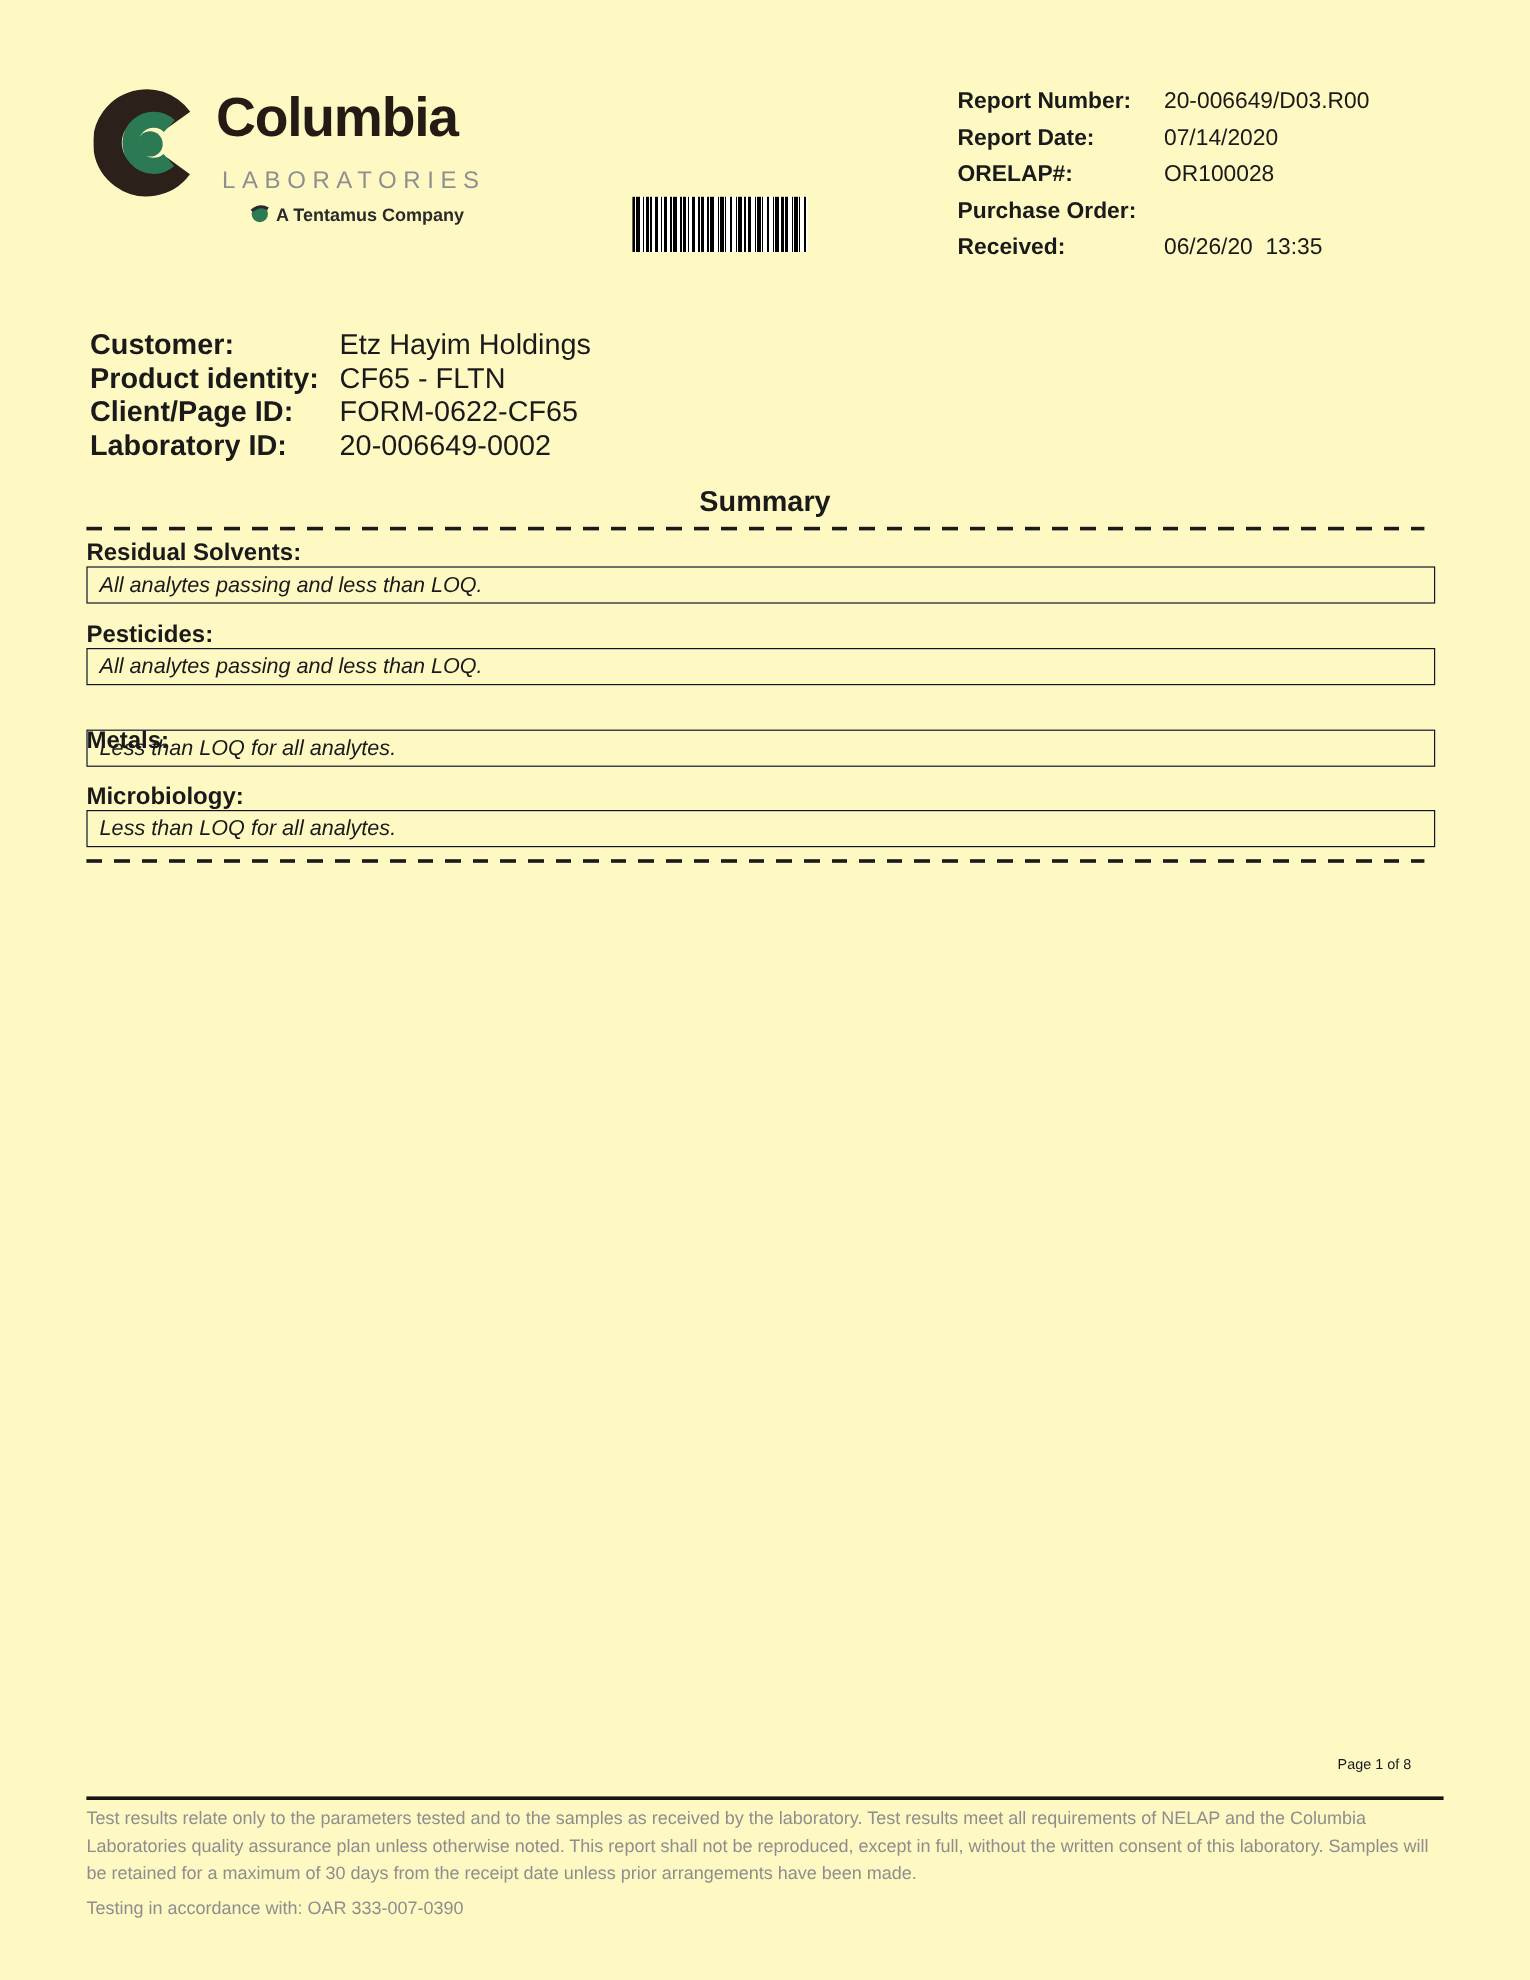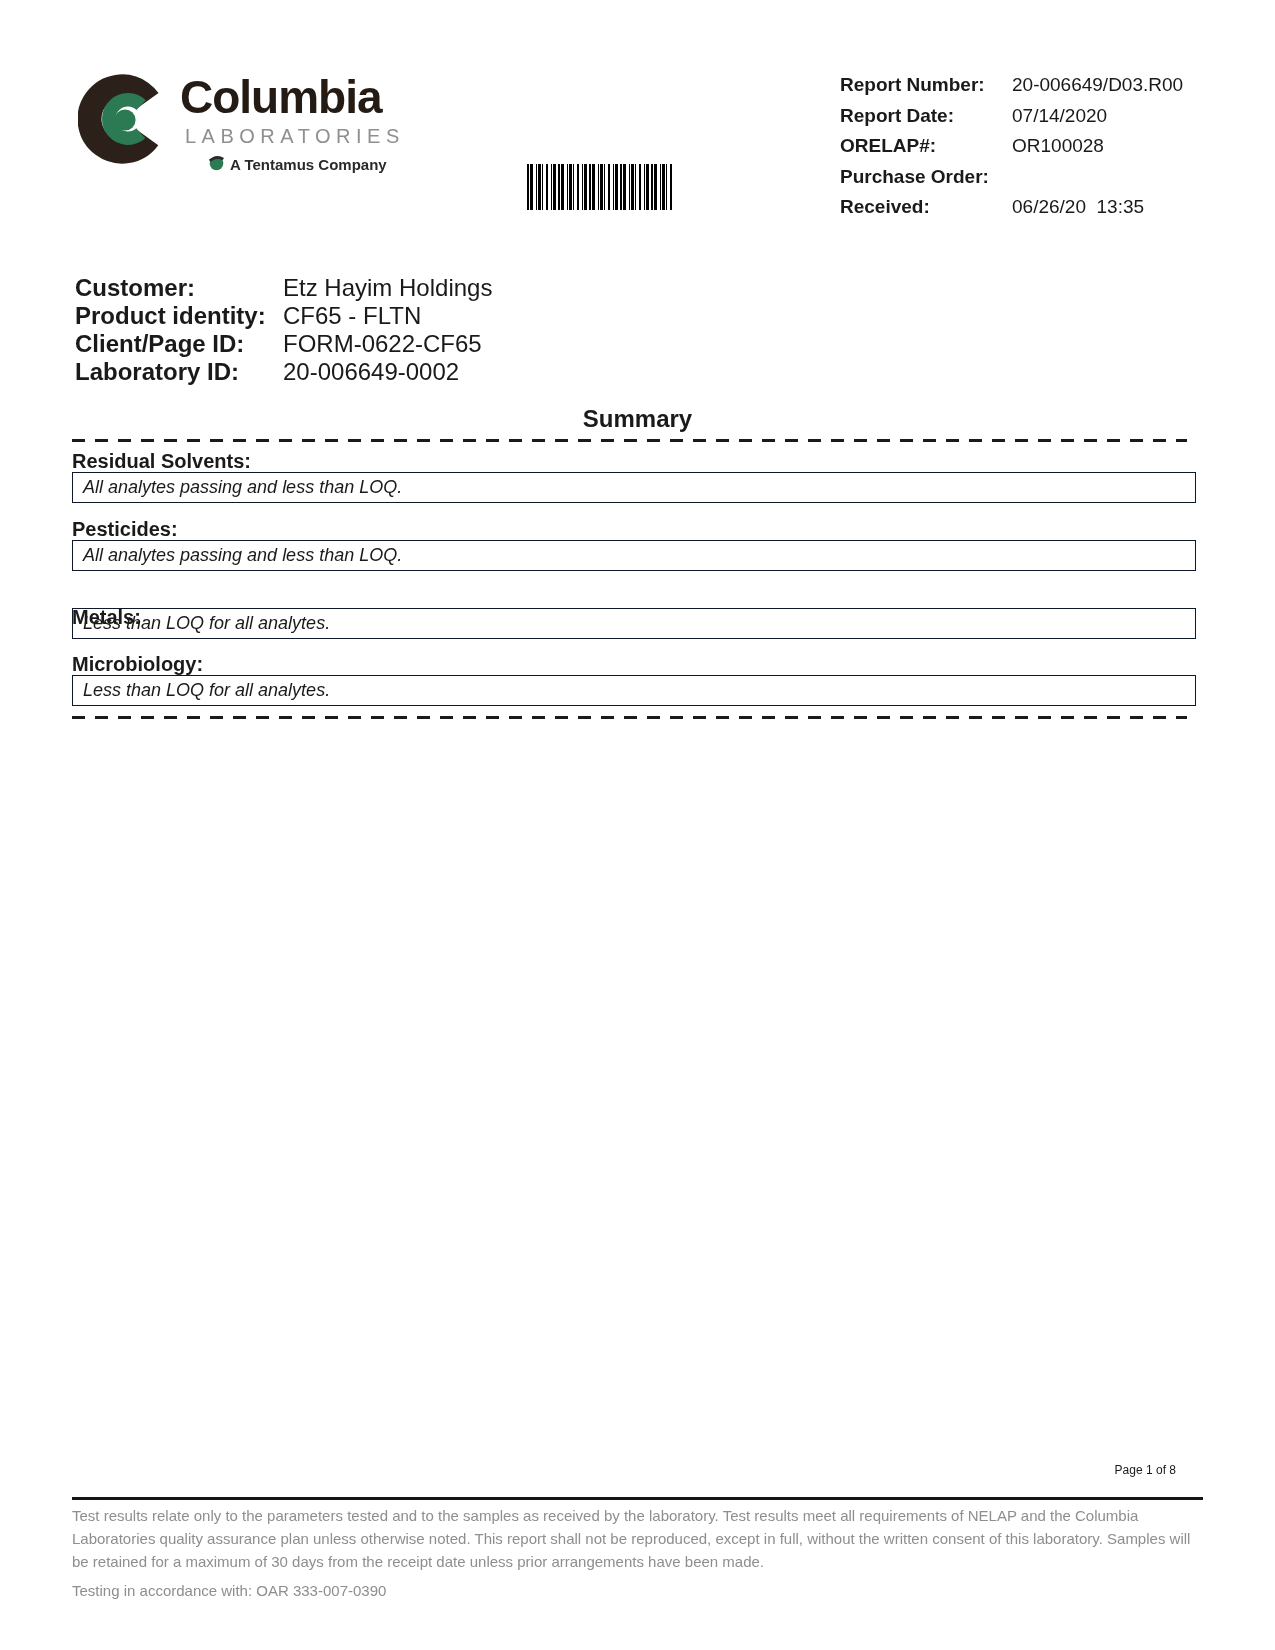--- a/index.html
+++ b/index.html
@@ -1,41 +1,41 @@
 <!DOCTYPE html>
 <html><head>
 <meta charset="utf-8">
 <style>
   * { margin:0; padding:0; box-sizing:border-box; }
   html,body { background:#e8e8e8; }
   .page {
     position:relative;
     width:1275px; height:1650px;
     margin:0 auto;
-    background:#ffffff;
+    background:#fef9c3;
     font-family:"Liberation Sans","DejaVu Sans",sans-serif;
     color:#1a1a1a;
     overflow:hidden;
   }
   
   .logo-mark { position:absolute; left:78px; top:70px; }
   .logo-text { position:absolute; left:180px; top:74px; }
   .logo-name { font-size:46px; font-weight:800; color:#241b15; letter-spacing:-1px; line-height:1; }
-  .logo-sub  { margin-top:5px; margin-left:5px; font-size:20px; color:#8f8f8f; letter-spacing:5.5px; line-height:1.1; }
+  .logo-sub  { margin-top:20px; margin-left:5px; font-size:20px; color:#8f8f8f; letter-spacing:5.5px; line-height:1.1; }
   .logo-tag  { margin-top:7px; margin-left:28px; display:flex; align-items:center; gap:5px;
                font-size:15px; font-weight:bold; color:#2a2a2a; }
   .address { position:absolute; left:450px; top:74px; width:320px; text-align:center;
              font-size:20px; line-height:25px; }
   .barcode { position:absolute; left:527px; top:164px; width:146px; height:46px;
     background-image:repeating-linear-gradient(90deg,
       #000 0 2px,#fff 2px 3px,#000 3px 6px,#fff 6px 9px,#000 9px 10px,#fff 10px 11px,
       #000 11px 14px,#fff 14px 15px,#000 15px 16px,#fff 16px 19px,#000 19px 21px,#fff 21px 24px,
       #000 24px 25px,#fff 25px 26px,#000 26px 29px,#fff 29px 31px); }
   .report-info { position:absolute; left:798px; top:74px; font-size:19px; }
-  .report-info .row { display:flex; height:20px; margin-bottom:10.5px;margin-left:42px; }
+  .report-info .row { display:flex; height:20px; margin-bottom:10.5px; }
   .report-info .lbl { width:172px; font-weight:bold; }
   .report-info .val { white-space:pre-wrap; }
   
   .sample-info { position:absolute; left:75px; top:274px; font-size:24px; }
   .sample-info .row { display:flex; height:20px; margin-bottom:8px; }
   .sample-info .lbl { width:208px; font-weight:bold; }
   
   .summary-title { position:absolute; left:0; top:405px; width:100%; text-align:center;
                    font-size:24px; font-weight:bold; }
   .dashed { position:absolute; left:72px; width:1115px; height:3px;

